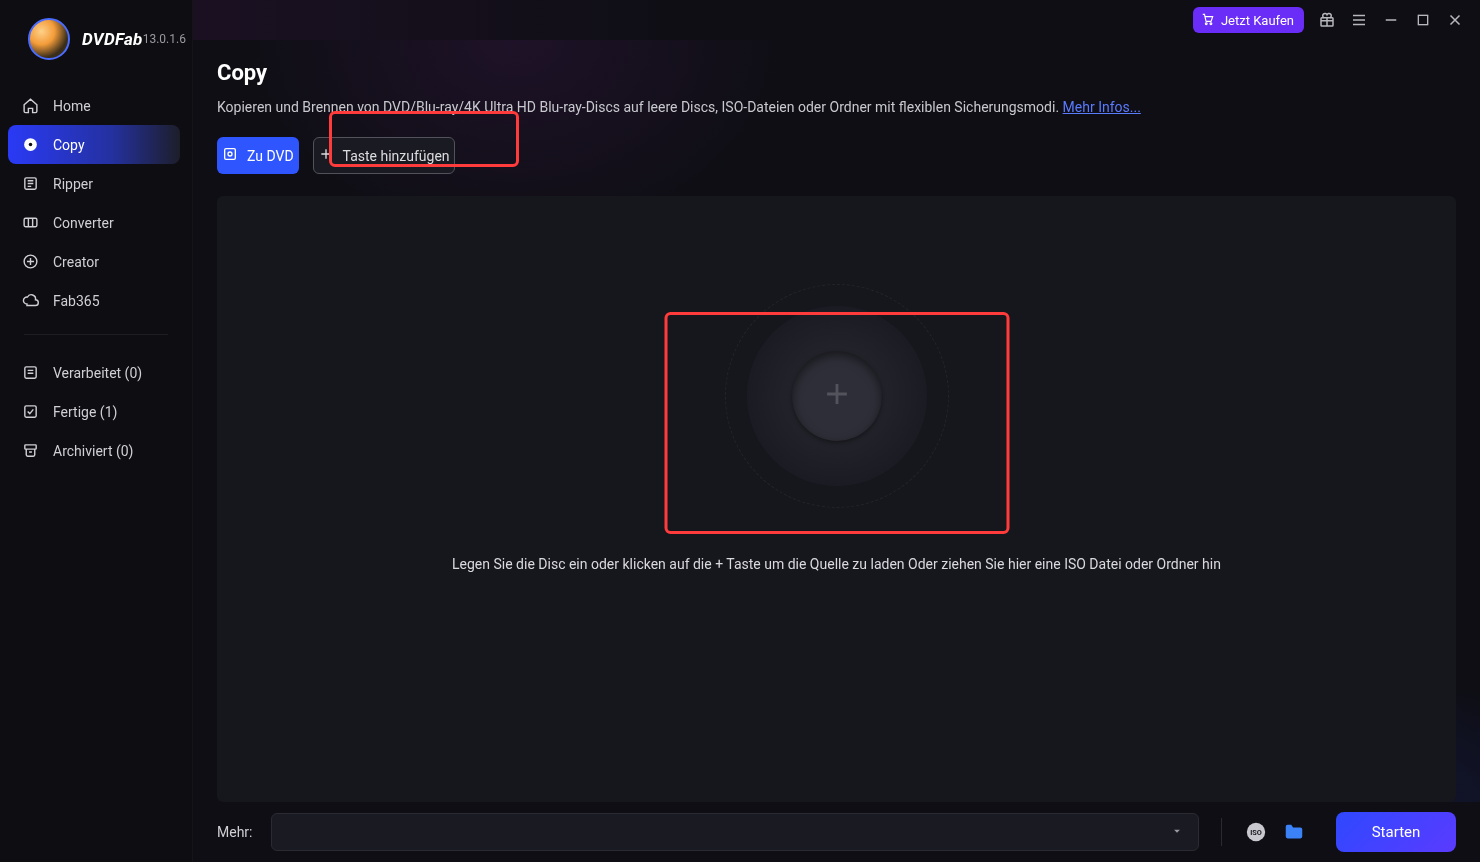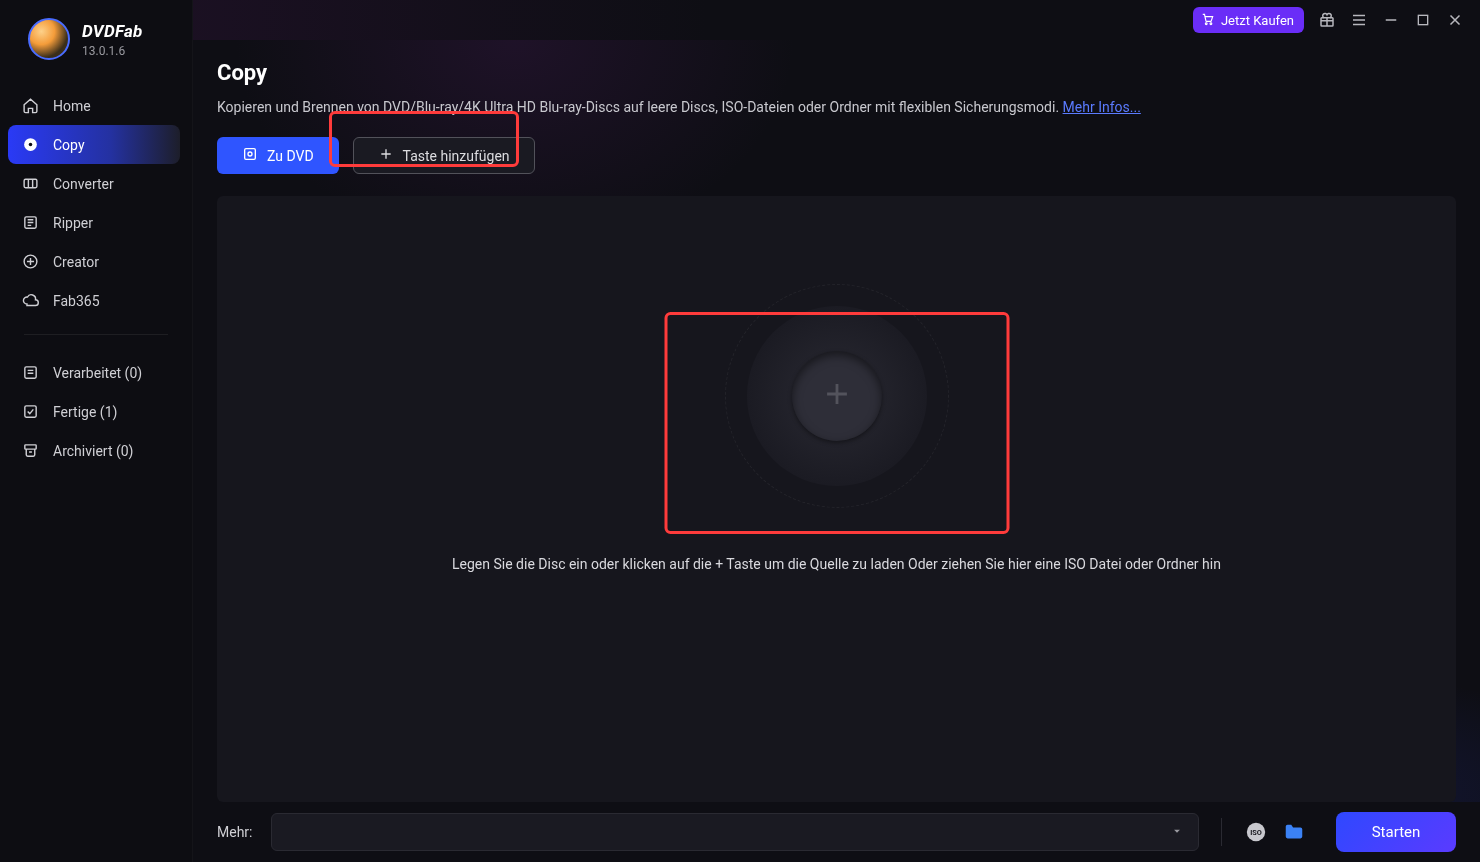--- a/index.html
+++ b/index.html
@@ -30,21 +30,21 @@
     gap: 12px;
     padding: 0 0 18px 28px;
   }
   .logo-img {
     width: 42px; height: 42px;
     border-radius: 50%;
     background: radial-gradient(circle at 30% 30%, #fdd18a 0%, #f49c3a 35%, #3a2e1a 70%);
     border: 2px solid #4a6cff;
     position: relative;
   }
-  .logo-text { display: flex; flex-direction: column; }
+  .logo-text { display: flex; flex-direction: row; }
   .logo-title { font-weight: 700; font-size: 17px; color: #fff; letter-spacing: .3px; font-style: italic;}
   .logo-version { font-size: 12px; color: #9a9aa0; margin-top: 3px; }
   .nav {
     display: flex; flex-direction: column;
     padding: 8px 12px 0 8px;
   }
   .nav-item {
     display: flex; align-items: center; gap: 14px;
     height: 39px;
     padding: 0 14px;
@@ -103,21 +103,21 @@
   .page-desc {
     font-size: 14px; color: #c8c8ce; margin-bottom: 22px;
   }
   .page-desc a { color: #5b7bff; text-decoration: underline; cursor:pointer;}
   .button-row {
     display: flex; gap: 14px; align-items: center; margin-bottom: 22px;
   }
   .btn {
     height: 37px; border-radius: 6px;
     display: inline-flex; align-items: center; gap: 9px;
-    padding: 0 24px; font-size: 14px; cursor: pointer;
+    padding: 0 4px; font-size: 14px; cursor: pointer;
     border: 1px solid transparent;
   }
   .btn-primary { background: #2f55ff; color: #fff; }
   .btn-outline {
     background: #1a1a22; color: #dcdce0;
     border: 1px solid #52525a;
   }
   .hl-box {
     position: absolute;
     border: 3px solid #ff3b3b;
@@ -219,34 +219,34 @@
           <svg viewBox="0 0 24 24" width="17" height="17" fill="currentColor">
               <circle cx="12" cy="12" r="9"></circle>
               <circle cx="12" cy="12" r="2.5" fill="#0d0d12"></circle>
             </svg>
         </span>
         <span>Copy</span>
       </div>
       <div class="nav-item">
         <span class="ic">
           <svg viewBox="0 0 24 24" width="17" height="17" fill="none" stroke="currentColor" stroke-width="2">
+              <rect x="4" y="4" width="16" height="16" rx="2"></rect>
+              <path d="M8 8h8M8 12h8M8 16h5"></path>
+            </svg>
+        </span>
+        <span>Ripper</span>
+      </div>
+      <div class="nav-item">
+        <span class="ic">
+          <svg viewBox="0 0 24 24" width="17" height="17" fill="none" stroke="currentColor" stroke-width="2">
               <rect x="3" y="6" width="18" height="12" rx="2"></rect>
               <path d="M9 6v12M15 6v12"></path>
             </svg>
         </span>
         <span>Converter</span>
-      </div>
-      <div class="nav-item">
-        <span class="ic">
-          <svg viewBox="0 0 24 24" width="17" height="17" fill="none" stroke="currentColor" stroke-width="2">
-              <rect x="4" y="4" width="16" height="16" rx="2"></rect>
-              <path d="M8 8h8M8 12h8M8 16h5"></path>
-            </svg>
-        </span>
-        <span>Ripper</span>
       </div>
       <div class="nav-item">
         <span class="ic">
           <svg viewBox="0 0 24 24" width="17" height="17" fill="none" stroke="currentColor" stroke-width="2">
               <circle cx="12" cy="12" r="9"></circle>
               <path d="M12 7v10M7 12h10"></path>
             </svg>
         </span>
         <span>Creator</span>
       </div>

